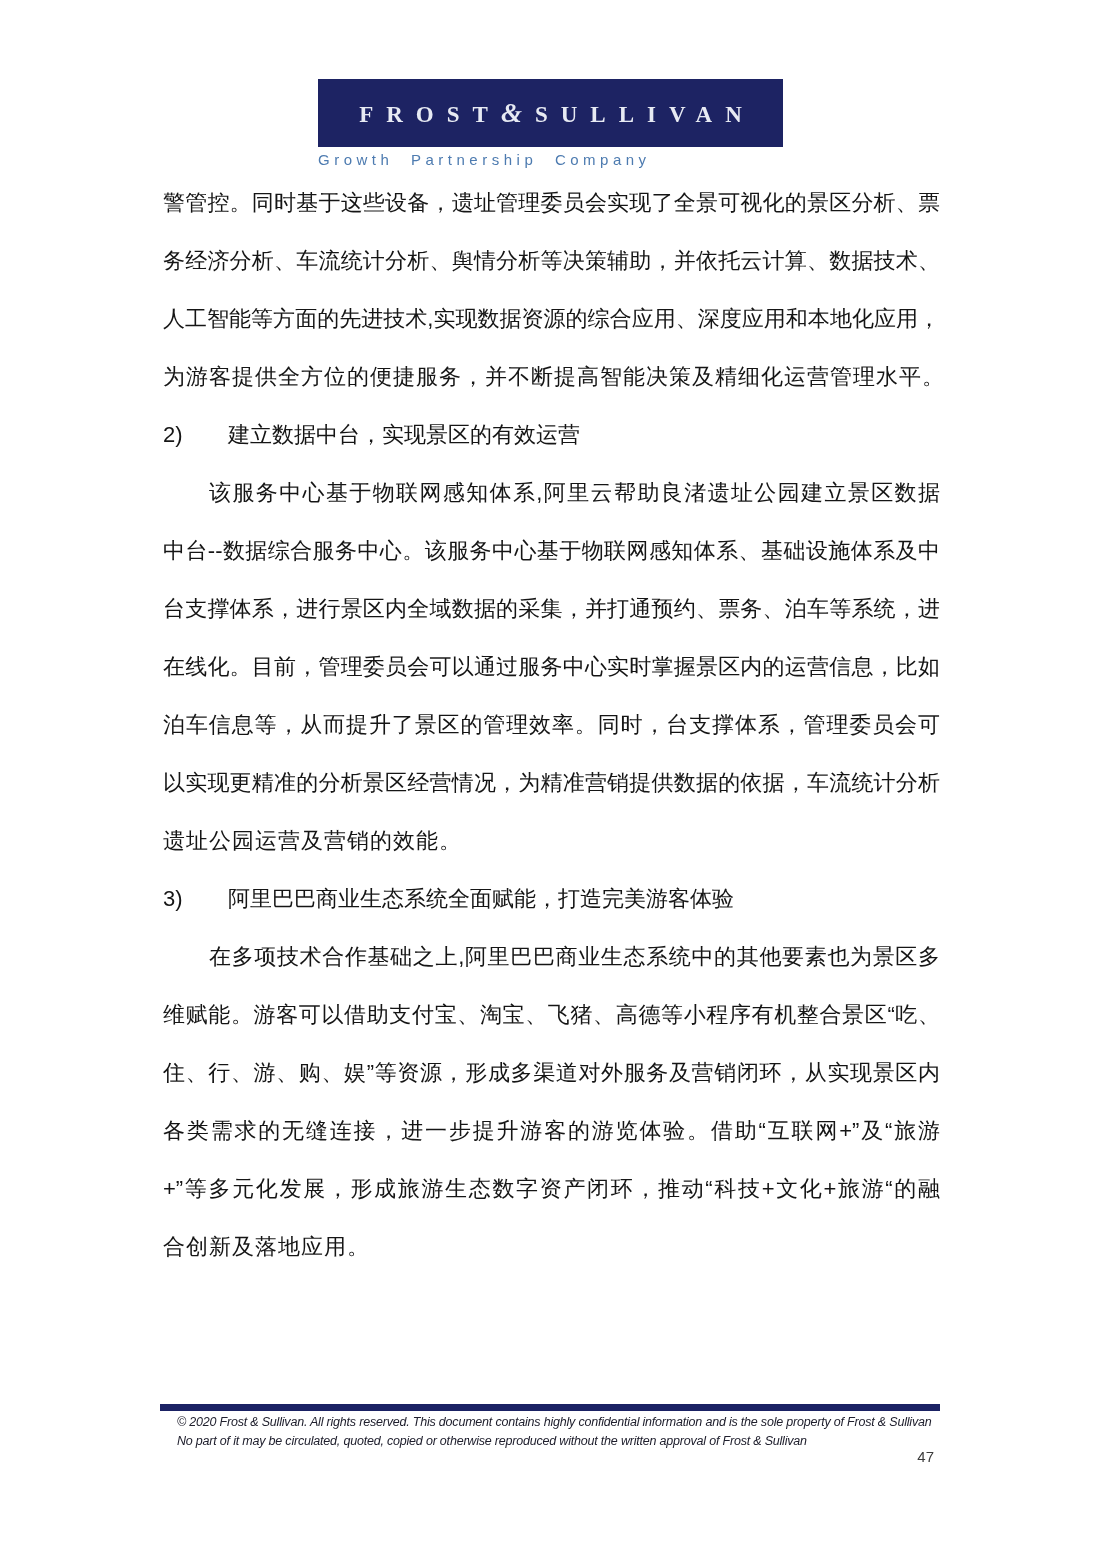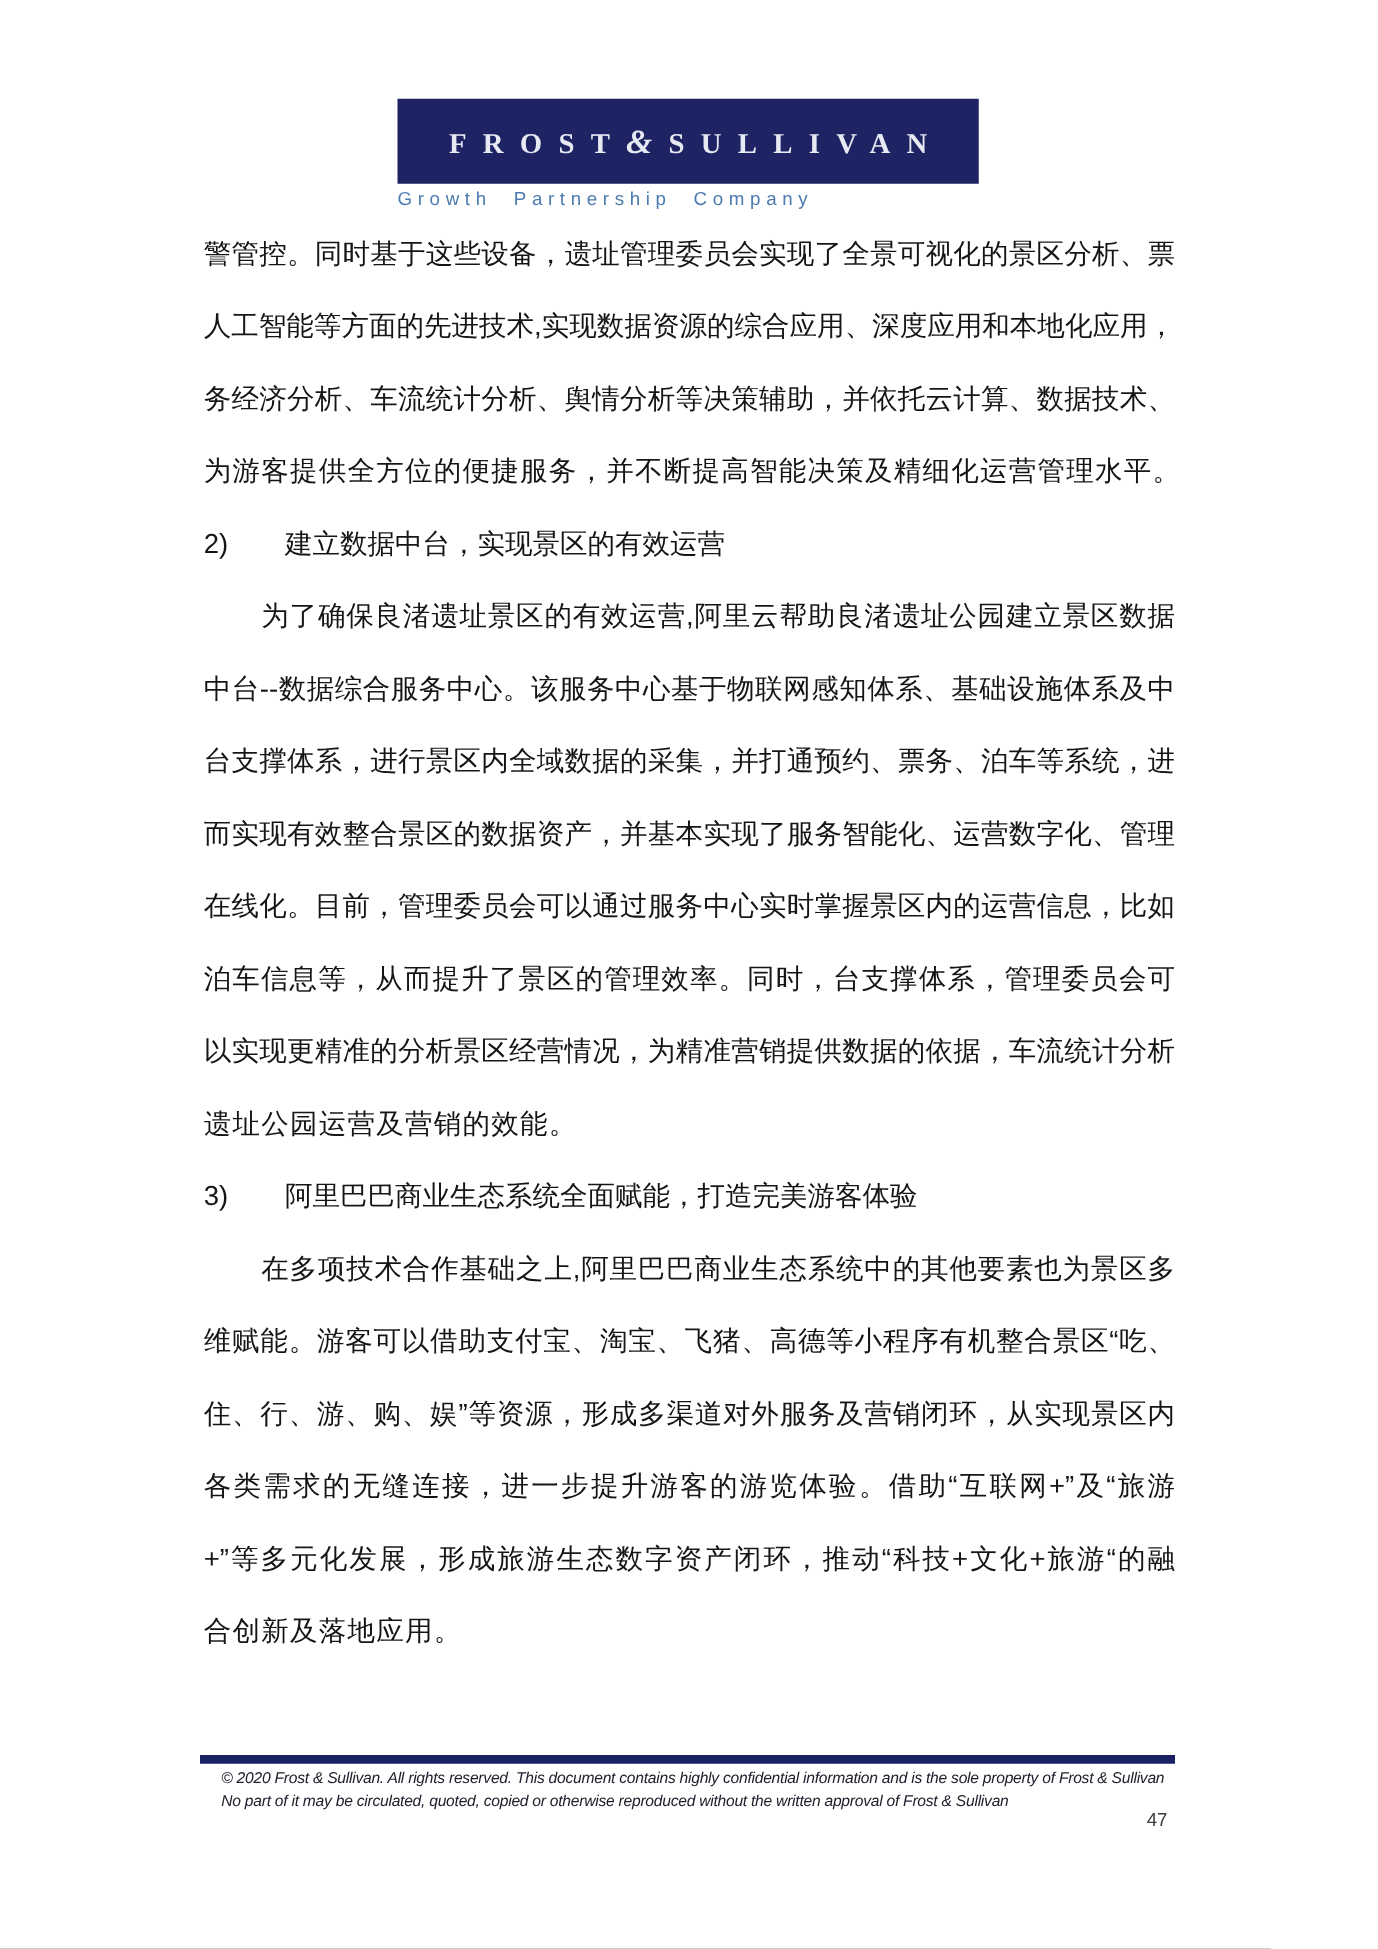--- a/index.html
+++ b/index.html
@@ -87,30 +87,29 @@
 <div class="page">
 
   <div class="logo-box">
     <div class="logo-text"><span>FROST</span><span class="logo-amp">&amp;</span><span>SULLIVAN</span></div>
   </div>
   <div class="logo-tagline">Growth Partnership Company</div>
 
   <div class="content">
 
     <div class="line jl">警管控。同时基于这些设备，遗址管理委员会实现了全景可视化的景区分析、票</div>
+    <div class="line jl">务经济分析、车流统计分析、舆情分析等决策辅助，并依托云计算、数据技术、</div>
     <div class="line jl">人工智能等方面的先进技术,实现数据资源的综合应用、深度应用和本地化应用，</div>
-    <div class="line jl">务经济分析、车流统计分析、舆情分析等决策辅助，并依托云计算、数据技术、</div>
     <div class="line nl">为游客提供全方位的便捷服务，并不断提高智能决策及精细化运营管理水平。</div>
 
     <div class="line hline"><span class="hnum">2)</span><span>建立数据中台，实现景区的有效运营</span></div>
 
-    <div class="line jl indent">为了确保良渚遗址景区的有效运营,阿里云帮助良渚遗址公园建立景区数据</div>
+    <div class="line jl indent">该服务中心基于物联网感知体系,阿里云帮助良渚遗址公园建立景区数据</div>
     <div class="line jl">中台--数据综合服务中心。该服务中心基于物联网感知体系、基础设施体系及中</div>
     <div class="line jl">台支撑体系，进行景区内全域数据的采集，并打通预约、票务、泊车等系统，进</div>
-    <div class="line jl">而实现有效整合景区的数据资产，并基本实现了服务智能化、运营数字化、管理</div>
     <div class="line jl">在线化。目前，管理委员会可以通过服务中心实时掌握景区内的运营信息，比如</div>
     <div class="line jl">泊车信息等，从而提升了景区的管理效率。同时，台支撑体系，管理委员会可</div>
     <div class="line jl">以实现更精准的分析景区经营情况，为精准营销提供数据的依据，车流统计分析</div>
     <div class="line nl">遗址公园运营及营销的效能。</div>
 
     <div class="line hline"><span class="hnum">3)</span><span>阿里巴巴商业生态系统全面赋能，打造完美游客体验</span></div>
 
     <div class="line jl indent">在多项技术合作基础之上,阿里巴巴商业生态系统中的其他要素也为景区多</div>
     <div class="line jl">维赋能。游客可以借助支付宝、淘宝、飞猪、高德等小程序有机整合景区“吃、</div>
     <div class="line jl">住、行、游、购、娱”等资源，形成多渠道对外服务及营销闭环，从实现景区内</div>

